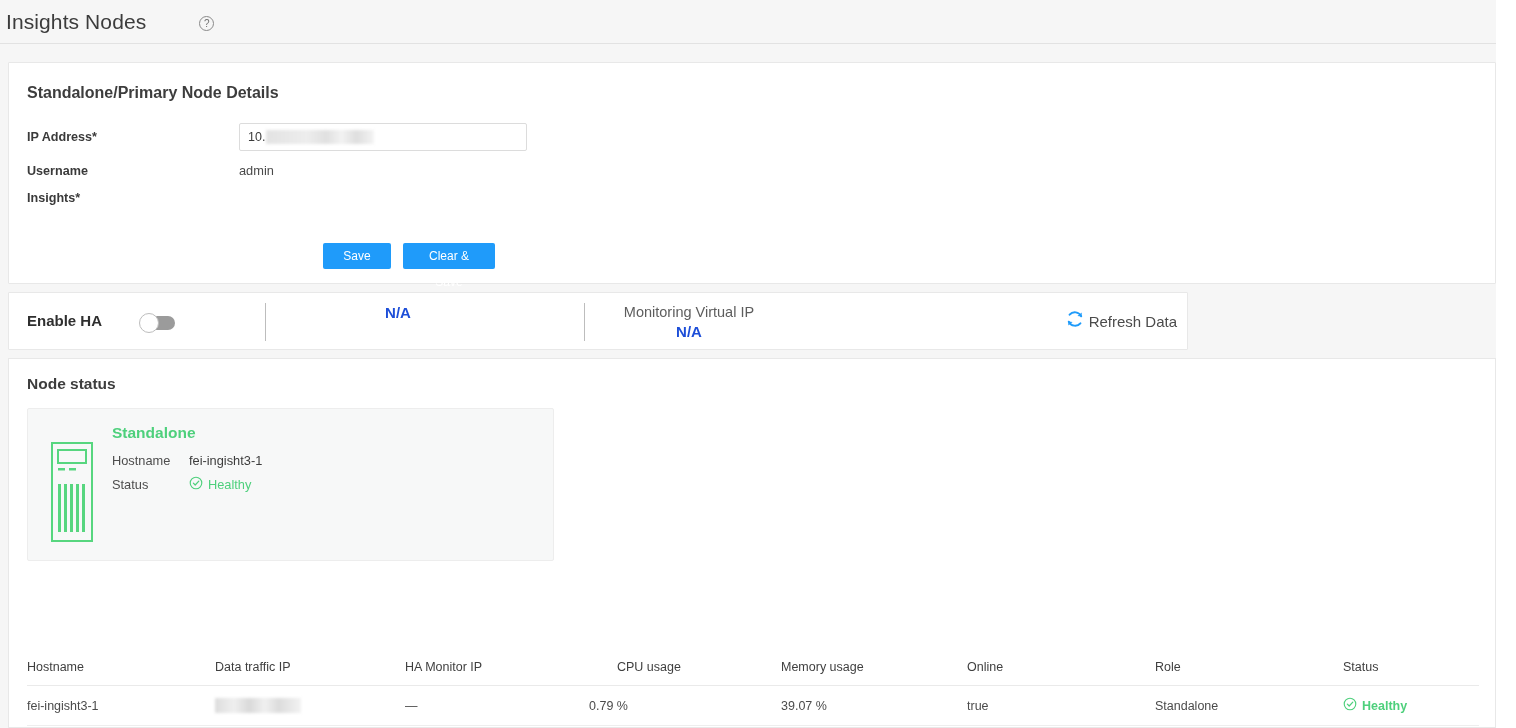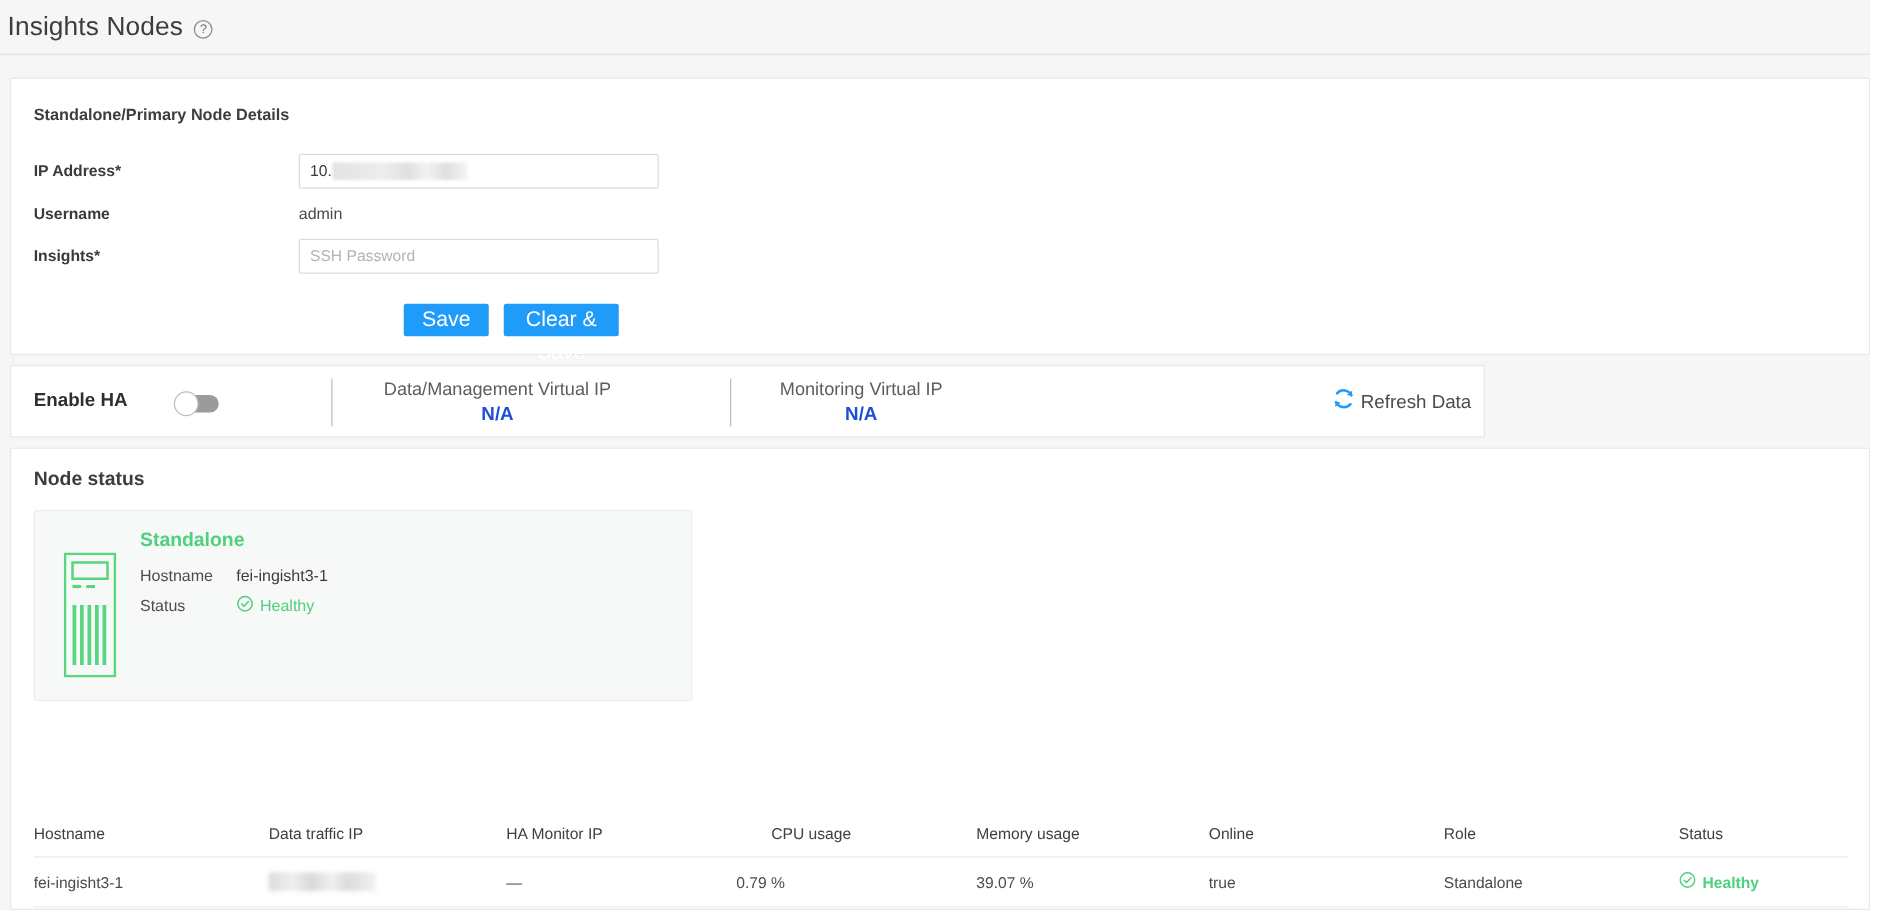--- a/index.html
+++ b/index.html
@@ -8,21 +8,21 @@
     background: #ffffff;
     font-family: "Liberation Sans", sans-serif;
     overflow: hidden;
   }
   .page { position: relative; width: 1516px; height: 728px; background: #f6f6f6; }
 
   
   .header {
     position: absolute; left: 0; top: 0; width: 1496px; height: 44px;
     background: #f6f6f6; border-bottom: 1px solid #e2e2e2;
-    display: flex; align-items: center; padding-left: 6px;
+    display: flex; align-items: center; padding-left: 6px; gap: 44px;
   }
   .header-title {
     font-size: 21px; color: #3c3c3c; font-weight: 400; letter-spacing: .1px;
   }
   .help-icon {
     width: 15px; height: 15px; margin-left: 9px; margin-top: 4px;
     border: 1.3px solid #8a8a8a; border-radius: 50%;
     display: inline-flex; align-items: center; justify-content: center;
     font-size: 10px; color: #6f6f6f; line-height: 1;
   }
@@ -31,39 +31,39 @@
   .card {
     position: absolute; background: #ffffff;
     border: 1px solid #e6e6e6; border-top: none; border-bottom: 1px solid #e4e4e4;
   }
 
   
   .details-card { left: 8px; top: 62px; width: 1488px; height: 222px;
     border: 1px solid #e8e8e8; border-radius: 1px; }
   .details-title {
     position: absolute; left: 18px; top: 21px;
-    font-size: 13px; font-weight: bold; color: #3d3d3d;
+    font-size: 16px; font-weight: bold; color: #3d3d3d;
   }
   .frow { position: absolute; display: flex; align-items: center; }
   .flabel { font-size: 12.6px; font-weight: bold; color: #3a3a3a; }
   .fstatic { font-size: 12.8px; color: #4a4a4a; }
   .finput {
     width: 288px; height: 28px; border: 1px solid #dcdcdc; background: #fff;
     border-radius: 2px; display: flex; align-items: center; padding-left: 8px;
     font-size: 12.5px; color: #3b3b3b;
   }
   .finput.placeholder { color: #b3b3b3; }
   .redact {
     display: inline-block; height: 14px; width: 108px; margin-left: 1px;
     background: linear-gradient(90deg,#e3e3e3 0%,#ededed 38%,#e0e0e0 56%,#f2f2f2 70%,#dedede 84%,#f4f4f4 100%);
     filter: blur(1.4px); vertical-align: -2px;
   }
   .btn {
     height: 26px; border: none; border-radius: 2px; color: #ffffff;
-    font-size: 17px; font-family: "Liberation Sans", sans-serif;
+    font-size: 12px; font-family: "Liberation Sans", sans-serif;
     cursor: pointer; padding: 0 14px; line-height: 26px;
   }
 
   
   .ha-card { left: 8px; top: 292px; width: 1180px; height: 58px;
     border: 1px solid #e8e8e8; border-radius: 1px; padding-left: 24px; }
   .ha-label {
     position: absolute; left: 18px; top: 19px;
     font-size: 15px; font-weight: bold; color: #2f2f2f;
   }
@@ -146,36 +146,34 @@
         </span>
     </div>
 
     <div class="frow" style="left:18px; top:100px;">
       <span class="flabel" style="width:212px;">Username</span>
       <span class="fstatic">admin</span>
     </div>
 
     <div class="frow" style="left:18px; top:128px;">
       <span class="flabel" style="width:212px;">Insights*</span>
-      <span class="finput placeholder">SSH Password</span>
     </div>
 
     <button class="btn" style="position:absolute; left:314px; top:180px; width:68px; background:#1f9bfa;">Save</button>
     <button class="btn" style="position:absolute; left:394px; top:180px; width:92px; background:#1f9bfa;">Clear &amp; Save</button>
   </div>
 
   <div class="card ha-card">
     <span class="ha-label">Enable HA</span>
     <div class="toggle">
       <div class="knob"></div>
     </div>
 
     <div class="vdivider" style="left:256px;"></div>
     <div class="vip-block" style="left:266px; width:246px;">
-      <div class="vip-label">Data/Management Virtual IP</div>
       <div class="vip-value">N/A</div>
     </div>
 
     <div class="vdivider" style="left:575px;"></div>
     <div class="vip-block" style="left:585px; width:190px;">
       <div class="vip-label">Monitoring Virtual IP</div>
       <div class="vip-value">N/A</div>
     </div>
 
     <div class="refresh">

